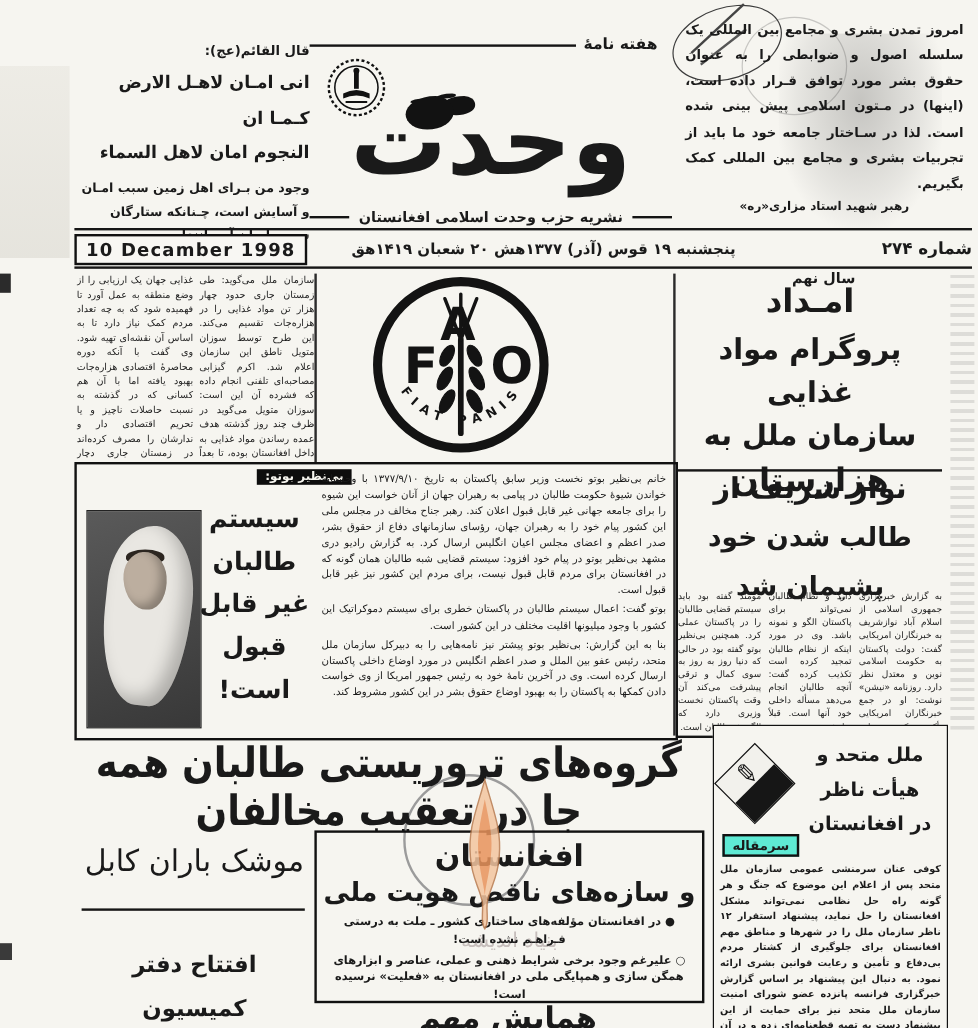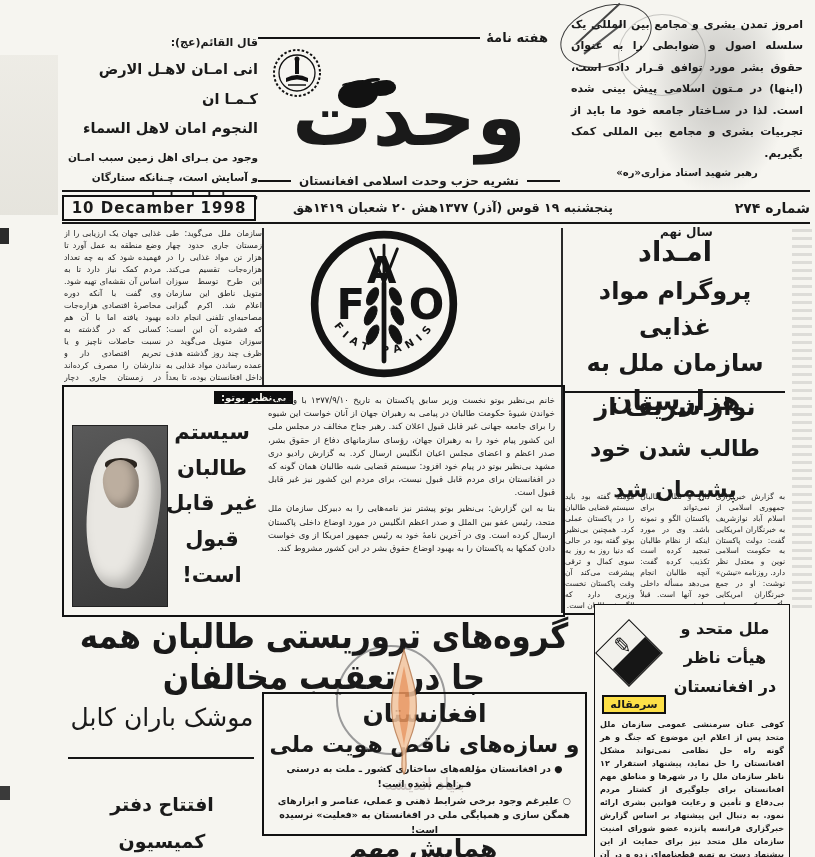--- a/index.html
+++ b/index.html
@@ -123,21 +123,21 @@
   
   .editorial{left:594px;top:604px;width:194px;height:253px;border:1.5px solid #111;overflow:hidden;background:#f6f5f0;z-index:2;}
   .ed-title{position:absolute;right:6px;top:10px;width:116px;text-align:center;font-size:16px;
           font-weight:bold;line-height:1.8;}
   .ed-title span{display:block;}
   .diamond{position:absolute;left:10px;top:24px;width:46px;height:46px;border:1.5px solid #111;
           transform:rotate(45deg);overflow:hidden;background:#f2f1ec;}
   .diamond .half{position:absolute;right:0;top:0;width:50%;height:100%;background:#161616;}
   .diamond .pen{position:absolute;left:4px;top:10px;transform:rotate(-45deg);font-size:22px;color:#111;}
   .ed-label{position:absolute;left:7px;top:90px;width:60px;border:2px solid #111;text-align:center;
-          font-size:11px;font-weight:bold;padding:1px 0;background:#fde047;}
+          font-size:11px;font-weight:bold;padding:1px 0;background:#5eead4;}
   .ed-body{position:absolute;left:5px;right:5px;top:114px;font-size:8px;line-height:1.62;
           text-align:justify;}
   .ed-body p{margin:0 0 2px 0;}
   .ed-lead{font-weight:bold;}
 </style>
 </head>
 <body>
 
 <div class="page">
 
@@ -246,20 +246,21 @@
     </div>
     <div class="b-headline rtl">
       <span>سیستم</span>
       <span>طالبان</span>
       <span>غیر قابل</span>
       <span>قبول</span>
       <span>است!</span>
     </div>
     <div class="b-body rtl">
       <p>خانم بی‌نظیر بوتو نخست وزیر سابق پاکستان به تاریخ ۱۳۷۷/۹/۱۰ با وحشیانه خواندن شیوهٔ حکومت طالبان در پیامی به رهبران جهان از آنان خواست این شیوه را برای جامعه جهانی غیر قابل قبول اعلان کند. رهبر جناح مخالف در مجلس ملی این کشور پیام خود را به رهبران جهان، رؤسای سازمانهای دفاع از حقوق بشر، صدر اعظم و اعضای مجلس اعیان انگلیس ارسال کرد. به گزارش رادیو دری مشهد بی‌نظیر بوتو در پیام خود افزود: سیستم قضایی شبه طالبان همان گونه که در افغانستان برای مردم قابل قبول نیست، برای مردم این کشور نیز غیر قابل قبول است.</p>
+      <p>بوتو گفت: اعمال سیستم طالبان در پاکستان خطری برای سیستم دموکراتیک این کشور با وجود میلیونها اقلیت مختلف در این کشور است.</p>
       <p>بنا به این گزارش: بی‌نظیر بوتو پیشتر نیز نامه‌هایی را به دبیرکل سازمان ملل متحد، رئیس عفو بین الملل و صدر اعظم انگلیس در مورد اوضاع داخلی پاکستان ارسال کرده است. وی در آخرین نامهٔ خود به رئیس جمهور امریکا از وی خواست دادن کمکها به پاکستان را به بهبود اوضاع حقوق بشر در این کشور مشروط کند.</p>
     </div>
   </div>
 
   <div class="abs sharif-headline rtl">
     <div class="l1">نواز شریف از</div>
     <div class="l2">طالب شدن خود پشیمان شد</div>
   </div>
   <div class="abs sharif-cols">
     <div>به گزارش خبرگزاری جمهوری اسلامی از اسلام آباد نوازشریف به خبرنگاران امریکایی گفت: دولت پاکستان به حکومت اسلامی نوین و معتدل نظر دارد. روزنامه «نیشن» نوشت: او در جمع خبرنگاران امریکایی تأکید کرد: ملت پاکستان خود دید مترقی از حکومت اسلامی</div>

